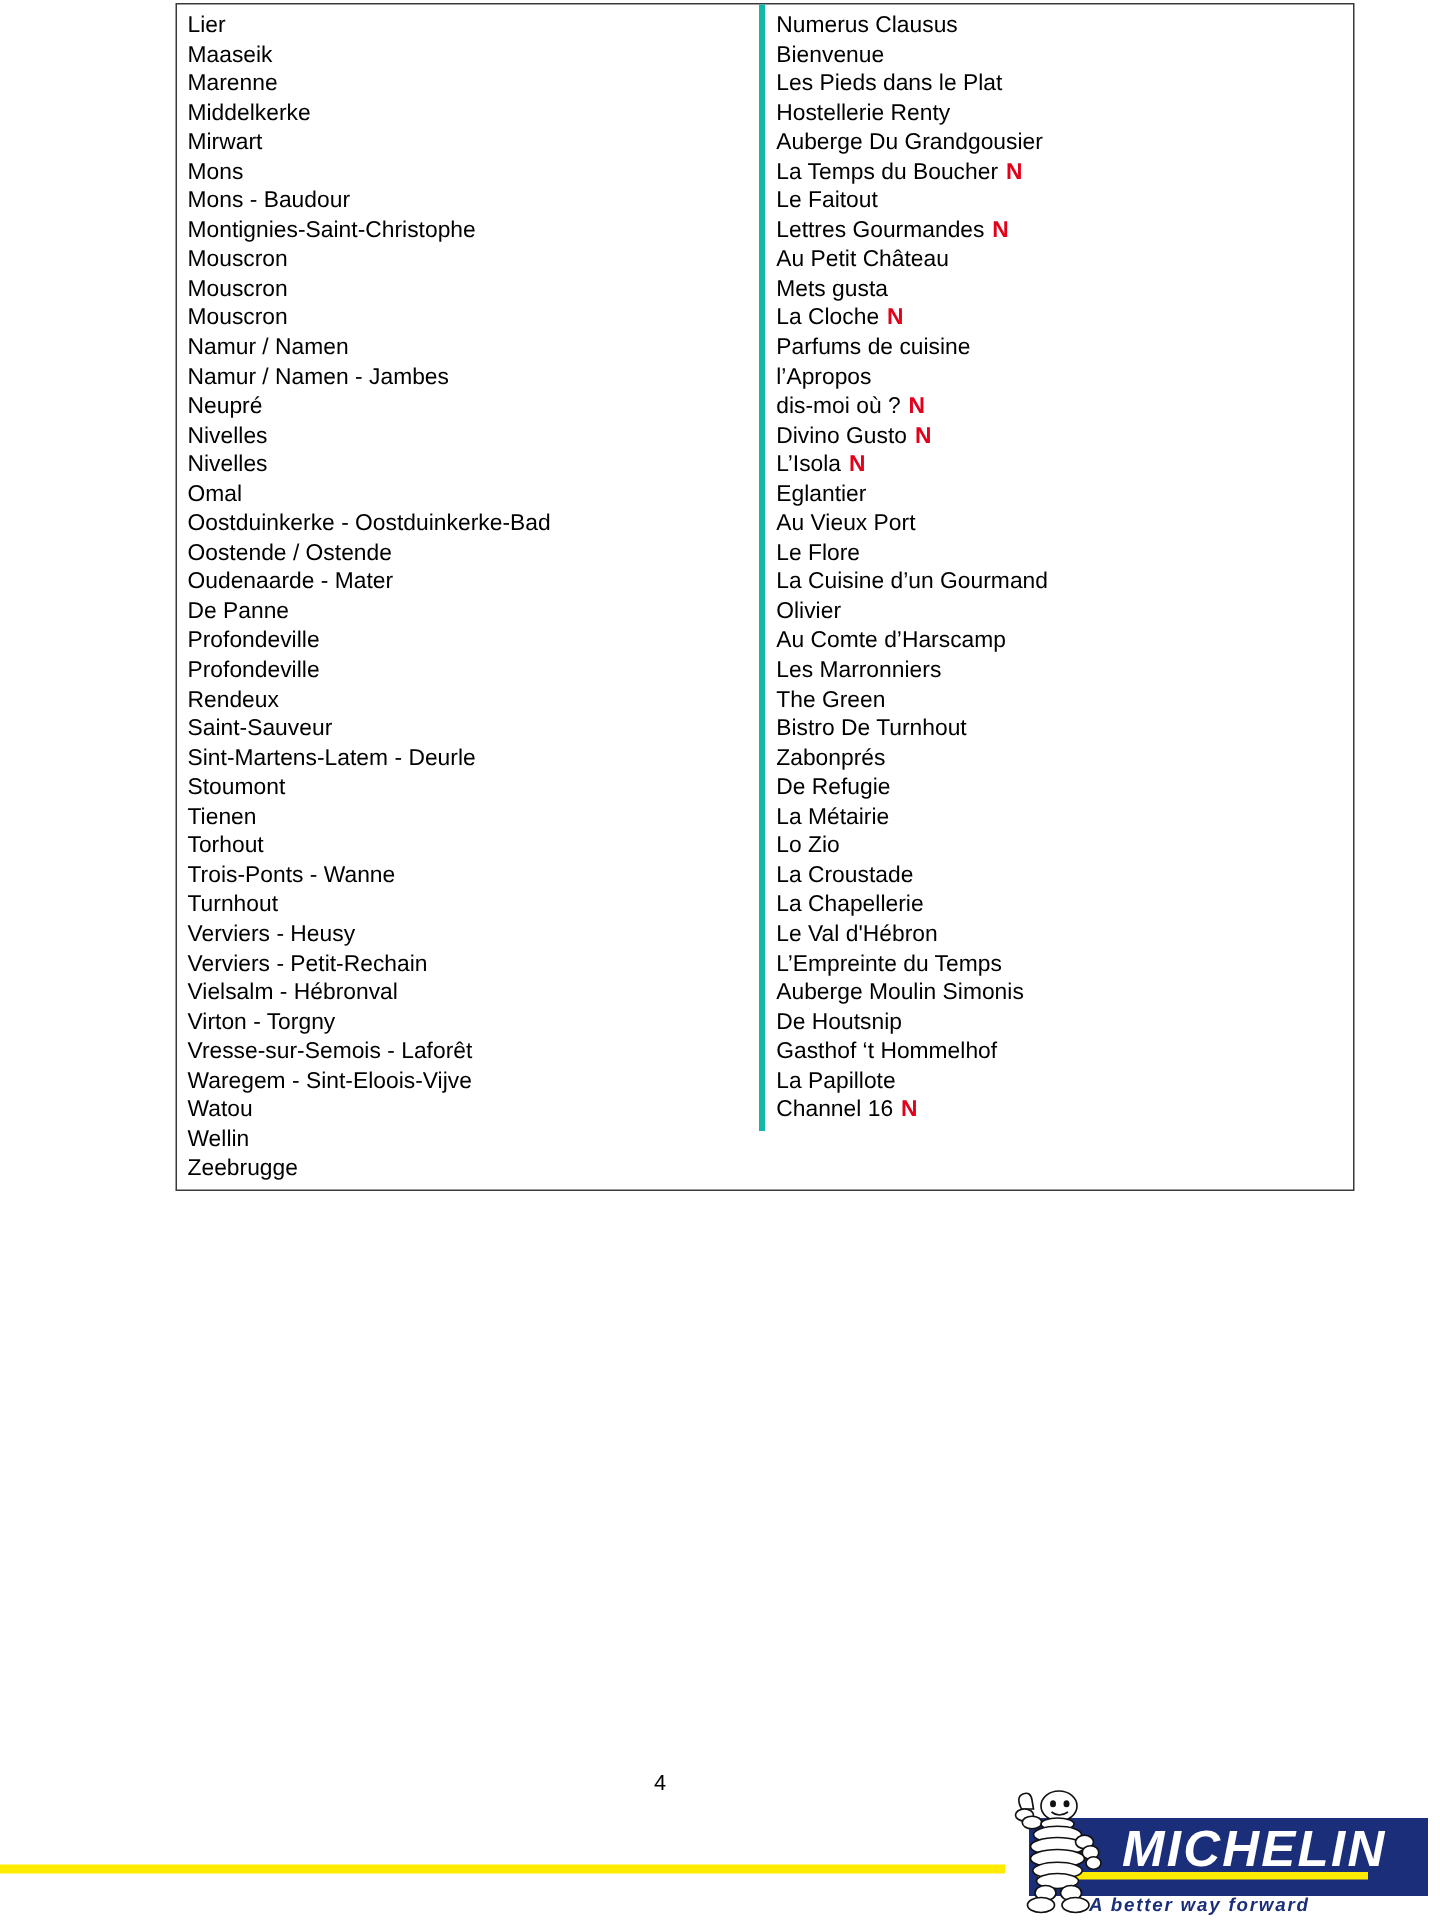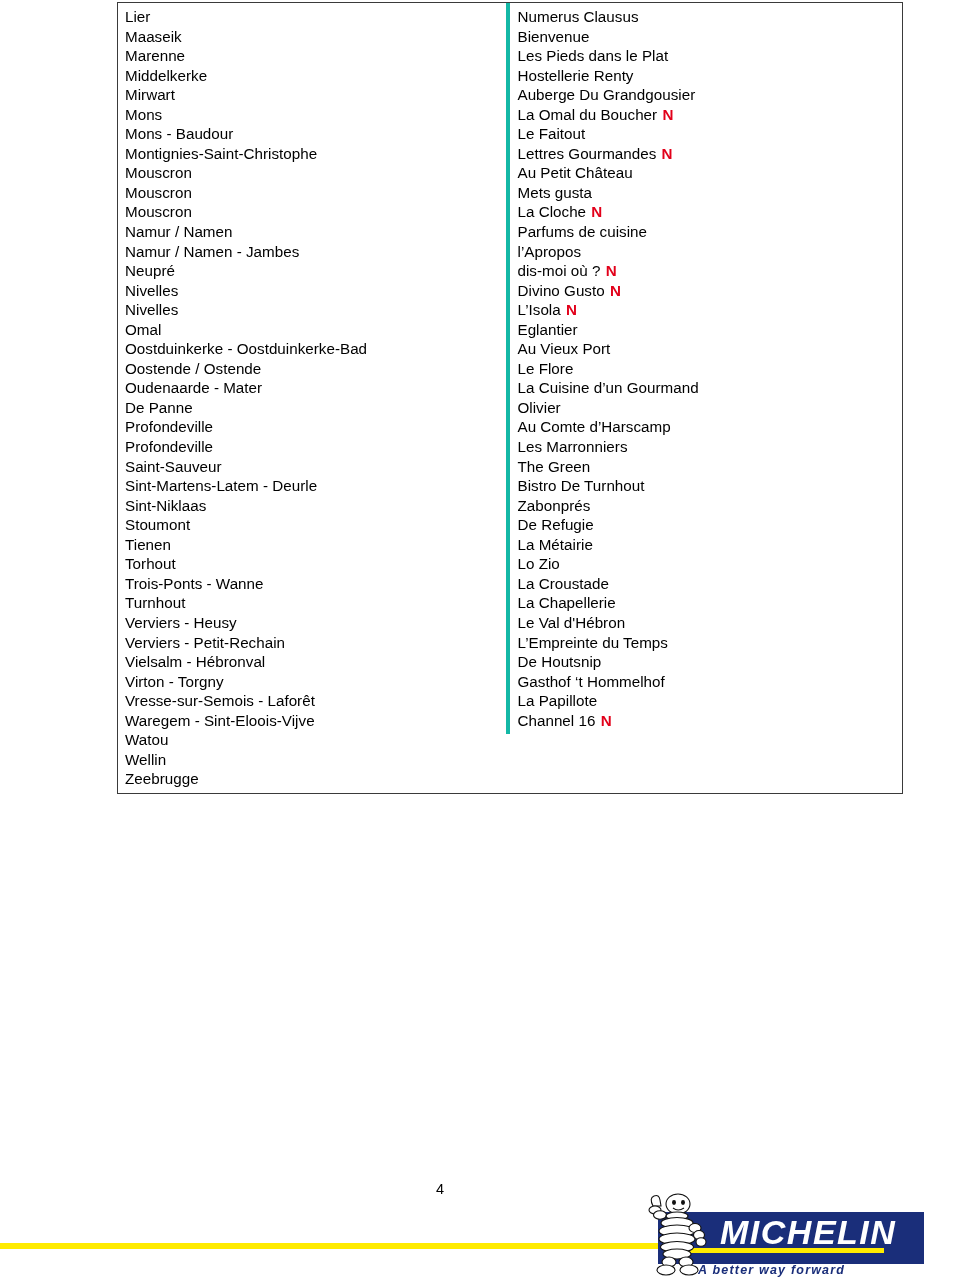--- a/index.html
+++ b/index.html
@@ -84,21 +84,21 @@
     position: absolute;
     left: 0px;
     top: 1243px;
     width: 670px;
     height: 6px;
     background: #ffeb00;
   }
 
   .michelin-logo {
     position: absolute;
-    left: 630px;
+    left: 658px;
     top: 1192px;
     width: 294px;
     height: 88px;
   }
   .michelin-logo svg {
     display: block;
   }
 </style>
 </head>
 <body>
@@ -124,23 +124,23 @@
           <div class="row"><span>Neupré</span></div>
           <div class="row"><span>Nivelles</span></div>
           <div class="row"><span>Nivelles</span></div>
           <div class="row"><span>Omal</span></div>
           <div class="row"><span>Oostduinkerke - Oostduinkerke-Bad</span></div>
           <div class="row"><span>Oostende / Ostende</span></div>
           <div class="row"><span>Oudenaarde - Mater</span></div>
           <div class="row"><span>De Panne</span></div>
           <div class="row"><span>Profondeville</span></div>
           <div class="row"><span>Profondeville</span></div>
+          <div class="row"><span>Rendeux</span></div>
           <div class="row"><span>Saint-Sauveur</span></div>
           <div class="row"><span>Sint-Martens-Latem - Deurle</span></div>
-          <div class="row"><span>Sint-Niklaas</span></div>
           <div class="row"><span>Stoumont</span></div>
           <div class="row"><span>Tienen</span></div>
           <div class="row"><span>Torhout</span></div>
           <div class="row"><span>Trois-Ponts - Wanne</span></div>
           <div class="row"><span>Turnhout</span></div>
           <div class="row"><span>Verviers - Heusy</span></div>
           <div class="row"><span>Verviers - Petit-Rechain</span></div>
           <div class="row"><span>Vielsalm - Hébronval</span></div>
           <div class="row"><span>Virton - Torgny</span></div>
           <div class="row"><span>Vresse-sur-Semois - Laforêt</span></div>
@@ -148,21 +148,21 @@
           <div class="row"><span>Watou</span></div>
           <div class="row"><span>Wellin</span></div>
           <div class="row"><span>Zeebrugge</span></div>
         </div>
       <div class="col col-right">
           <div class="row"><span>Numerus Clausus</span></div>
           <div class="row"><span>Bienvenue</span></div>
           <div class="row"><span>Les Pieds dans le Plat</span></div>
           <div class="row"><span>Hostellerie Renty</span></div>
           <div class="row"><span>Auberge Du Grandgousier</span></div>
-          <div class="row"><span>La Omal du Boucher</span> <span class="n-mark">N</span></div>
+          <div class="row"><span>La Temps du Boucher</span> <span class="n-mark">N</span></div>
           <div class="row"><span>Le Faitout</span></div>
           <div class="row"><span>Lettres Gourmandes</span> <span class="n-mark">N</span></div>
           <div class="row"><span>Au Petit Château</span></div>
           <div class="row"><span>Mets gusta</span></div>
           <div class="row"><span>La Cloche</span> <span class="n-mark">N</span></div>
           <div class="row"><span>Parfums de cuisine</span></div>
           <div class="row"><span>l’Apropos</span></div>
           <div class="row"><span>dis-moi où ?</span> <span class="n-mark">N</span></div>
           <div class="row"><span>Divino Gusto</span> <span class="n-mark">N</span></div>
           <div class="row"><span>L’Isola</span> <span class="n-mark">N</span></div>
@@ -176,20 +176,21 @@
           <div class="row"><span>The Green</span></div>
           <div class="row"><span>Bistro De Turnhout</span></div>
           <div class="row"><span>Zabonprés</span></div>
           <div class="row"><span>De Refugie</span></div>
           <div class="row"><span>La Métairie</span></div>
           <div class="row"><span>Lo Zio</span></div>
           <div class="row"><span>La Croustade</span></div>
           <div class="row"><span>La Chapellerie</span></div>
           <div class="row"><span>Le Val d'Hébron</span></div>
           <div class="row"><span>L’Empreinte du Temps</span></div>
+          <div class="row"><span>Auberge Moulin Simonis</span></div>
           <div class="row"><span>De Houtsnip</span></div>
           <div class="row"><span>Gasthof ‘t Hommelhof</span></div>
           <div class="row"><span>La Papillote</span></div>
           <div class="row"><span>Channel 16</span> <span class="n-mark">N</span></div>
         </div>
     </div>
   </div>
 
   <div class="page-number">4</div>
 

